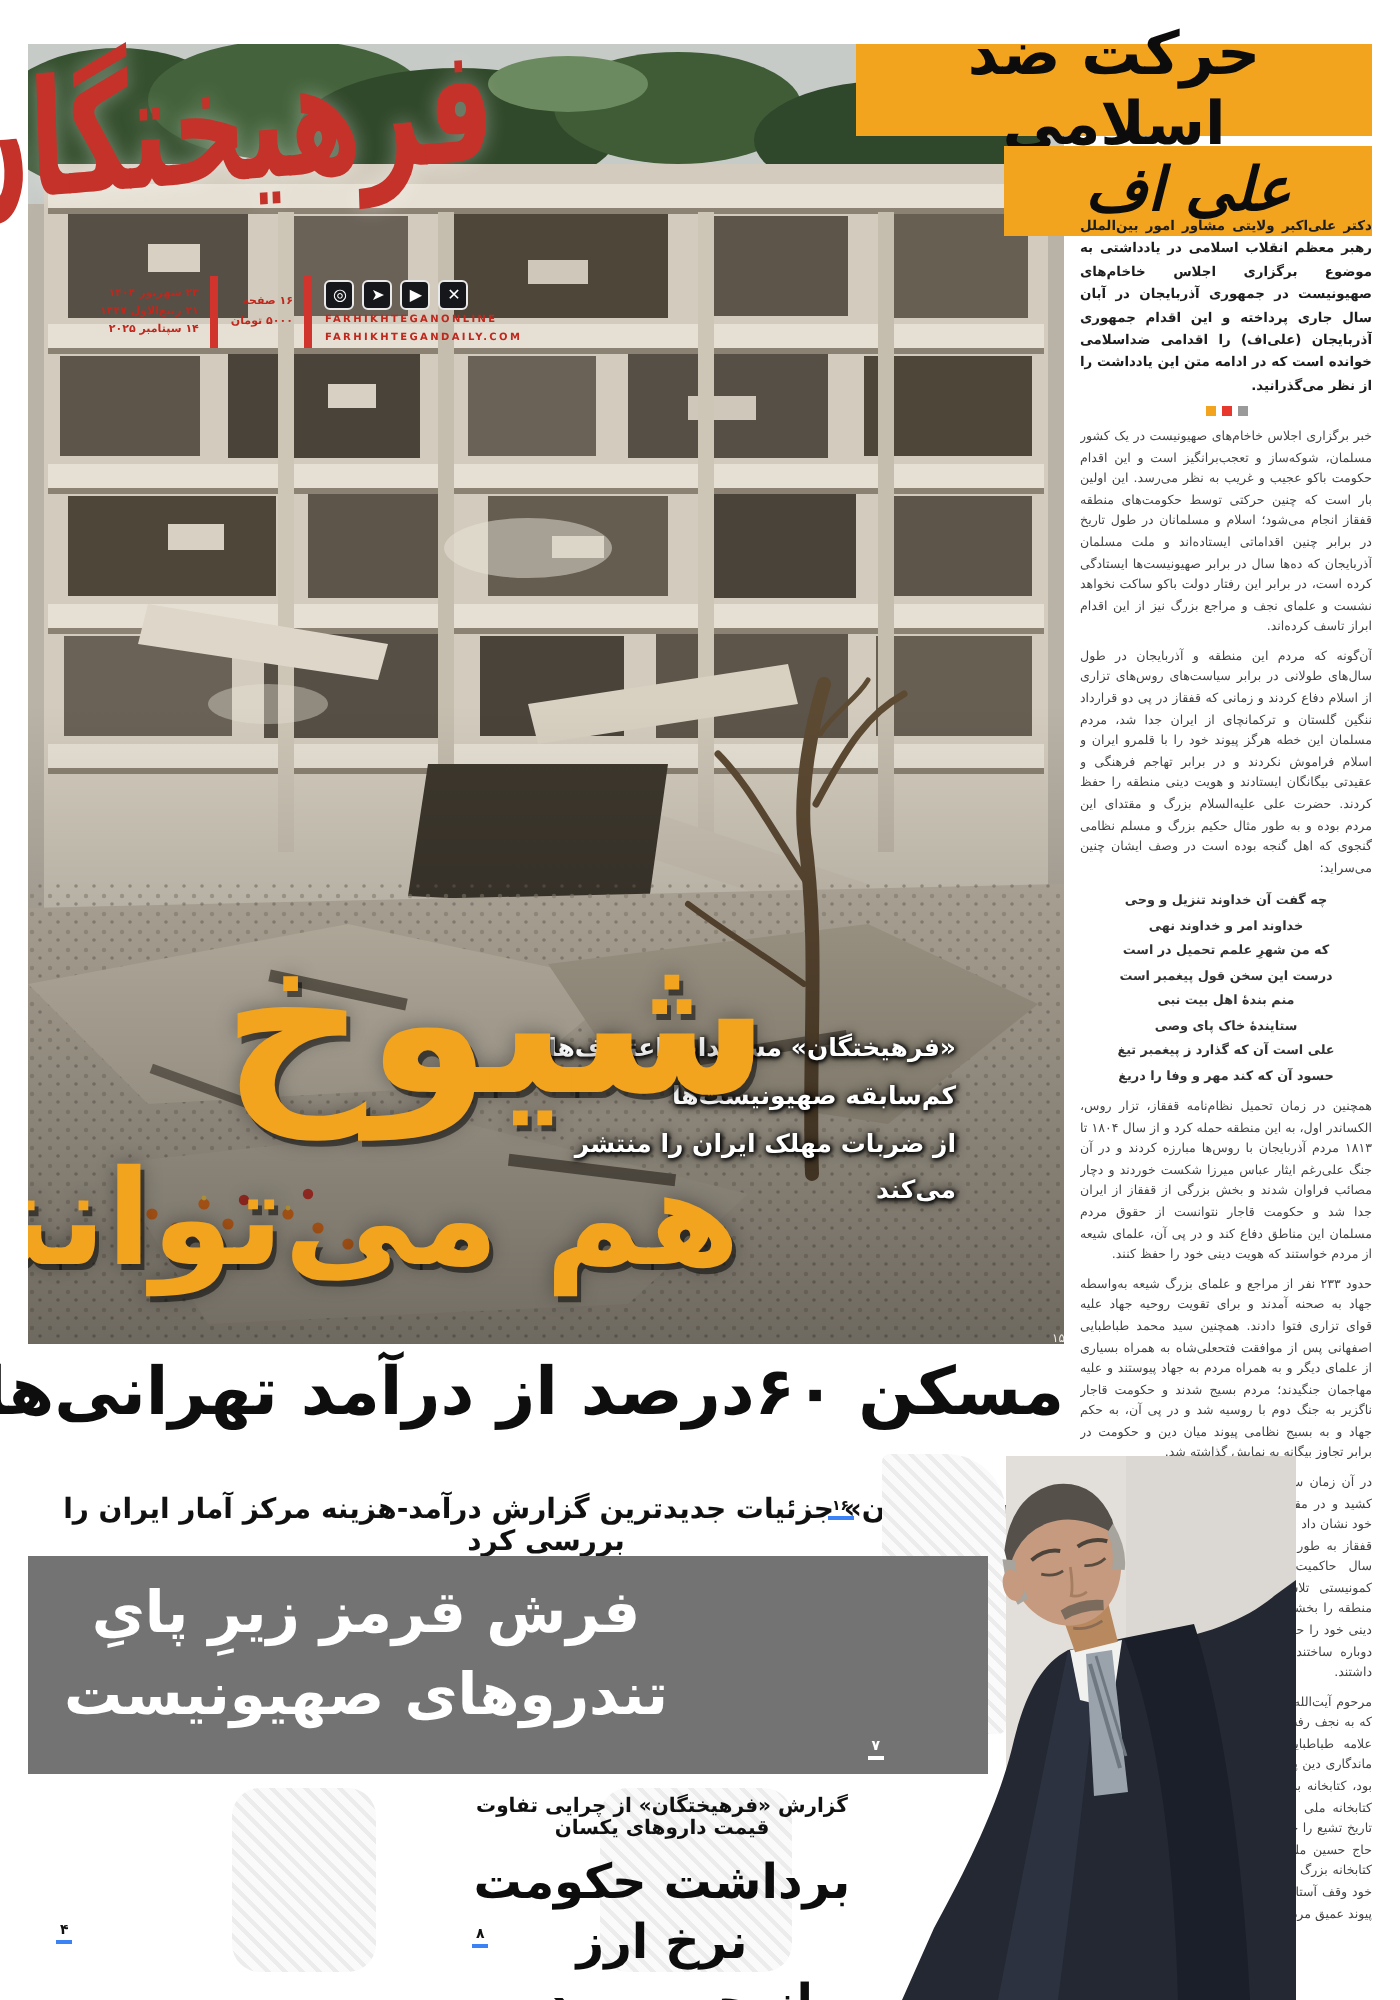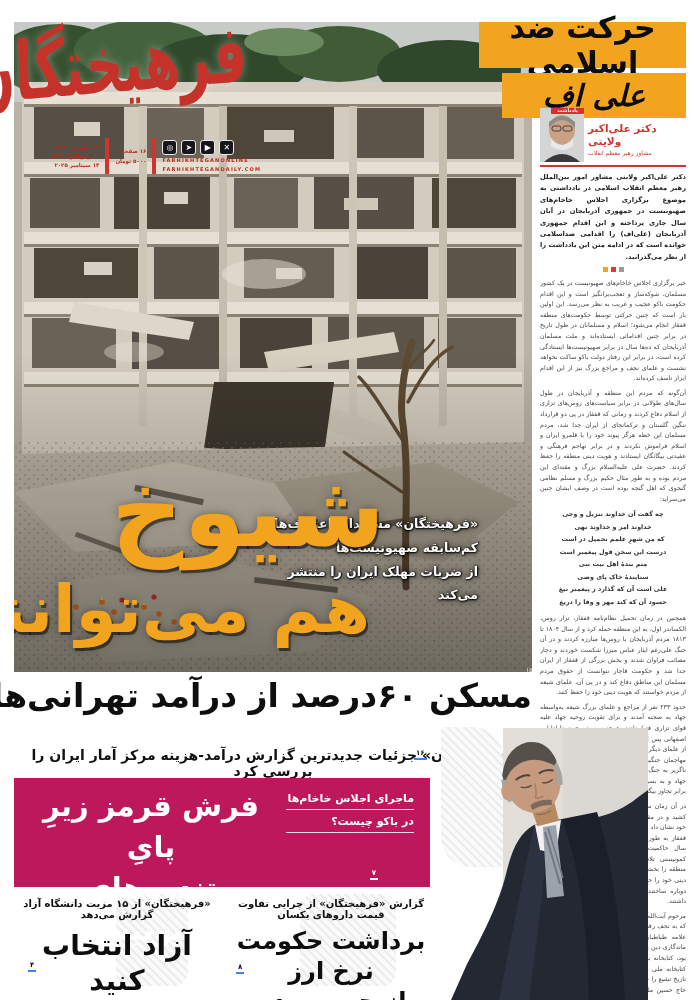--- a/index.html
+++ b/index.html
@@ -21,21 +21,21 @@
   .mh-bar{width:4px;height:36px;background:#d0342c;}
   .mh-social{display:flex;flex-direction:column;gap:2px;align-items:flex-start;}
   .icon-row{display:flex;gap:4px;direction:ltr;}
   .sq-icon{width:13px;height:13px;background:#16171b;border:1px solid #e9e9e9;border-radius:3px;color:#fff;
            font-size:8px;line-height:13px;text-align:center;}
   .mh-url{font-size:5px;font-weight:bold;color:#c0271d;letter-spacing:1.2px;line-height:1.4;white-space:nowrap;}
 
   
   .banner{right:14px;background:#f2a41f;color:#0c0c0c;font-weight:900;text-align:center;
           display:flex;align-items:center;justify-content:center;}
-  #banner-line1{top:22px;width:207px;height:46px;font-size:30px;}
+  #banner-line1{top:22px;width:258px;height:46px;font-size:30px;}
   #banner-line2{top:73px;width:184px;height:45px;font-size:30px;font-style:italic;}
 
   
   #note-col{left:14px;top:108px;width:146px;height:888px;overflow:hidden;direction:rtl;}
   
   #note-col{left:auto;right:14px;}
   #author-box{position:relative;display:flex;flex-direction:row-reverse;gap:4px;border-bottom:2px solid #d0342c;padding-bottom:3px;margin-bottom:5px;}
   #author-chip{position:absolute;top:-2px;right:102px;background:#d0342c;color:#fff;font-size:5px;font-weight:bold;
                padding:1px 6px;border-radius:1px;}
   #author-photo{width:44px;height:54px;flex:0 0 auto;background:#cfcfcf;}
@@ -58,21 +58,21 @@
   #lead-line2{right:162px;top:555px;font-size:66px;}
   #photo-ref{left:512px;top:644px;color:#fff;font-size:6px;opacity:.85;}
 
   
   #housing-headline{left:14px;top:676px;width:518px;text-align:center;color:#0e0e0e;font-weight:900;font-size:33px;white-space:nowrap;}
   #housing-kicker{left:14px;top:747px;width:518px;text-align:center;color:#111;font-weight:bold;font-size:14px;}
   .page-ref{font-size:7px;color:#111;font-weight:bold;border-bottom:2px solid #3b82f6;padding:0 2px 1px 2px;line-height:1;}
   #housing-ref{left:414px;top:750px;}
 
   
-  #red-box{left:14px;top:778px;width:416px;height:109px;background:#be185d;}
+  #red-box{left:14px;top:778px;width:480px;height:109px;background:#737373;}
   #red-box-headline{position:absolute;right:150px;left:8px;top:8px;text-align:center;color:#fff;font-weight:900;
                     font-size:29px;line-height:1.42;}
   #red-box-kicker{position:absolute;right:16px;top:14px;width:128px;color:#fff;font-size:11px;font-weight:bold;text-align:right;}
   #red-box-kicker .rk-line{border-bottom:1px solid rgba(255,255,255,.85);padding-bottom:4px;margin-bottom:5px;}
   #redbox-ref{right:52px;top:92px;color:#fff;border-bottom-color:#fff;}
 
   
   #aliyev{left:437px;top:728px;width:211px;height:272px;}
   .hatch{background:repeating-linear-gradient(45deg,#ececec 0 2px,#fafafa 2px 6px);border-radius:14px;}
   #hatch-top{left:441px;top:727px;width:62px;height:140px;border-radius:4px 30px 4px 30px;}
@@ -244,38 +244,20 @@
       </div>
       <div class="mh-url">FARHIKHTEGANONLINE</div>
       <div class="mh-url">FARHIKHTEGANDAILY.COM</div>
     </div>
   </div>
 
   <div class="abs banner" id="banner-line1">حرکت ضد اسلامی</div>
   <div class="abs banner" id="banner-line2">علی اف</div>
 
   <div class="abs" id="note-col">
-    <div id="author-box">
-      <div id="author-chip">یادداشت</div>
-      <div id="author-photo">
-        <svg width="44" height="54" viewBox="0 0 44 54">
-          <rect width="44" height="54" fill="#d4d4d4"></rect>
-          <ellipse cx="22" cy="22" rx="13" ry="15" fill="#c9a183"></ellipse>
-          <path d="M9,20 Q22,4 35,20 L35,14 Q22,2 9,14 Z" fill="#8b8b8b"></path>
-          <path d="M11,30 Q22,44 33,30 L33,38 Q22,46 11,38 Z" fill="#e8e8e8"></path>
-          <rect x="12" y="18" width="9" height="5" rx="2" fill="none" stroke="#444" stroke-width="1"></rect>
-          <rect x="23" y="18" width="9" height="5" rx="2" fill="none" stroke="#444" stroke-width="1"></rect>
-          <path d="M4,54 Q22,38 40,54 Z" fill="#3a3a3a"></path>
-        </svg>
-      </div>
-      <div id="author-text">
-        <div id="author-name">دکتر علی‌اکبر ولایتی</div>
-        <div id="author-role">مشاور رهبر معظم انقلاب</div>
-      </div>
-    </div>
 
     <p id="note-intro">دکتر علی‌اکبر ولایتی مشاور امور بین‌الملل رهبر معظم انقلاب اسلامی در یادداشتی به موضوع برگزاری اجلاس خاخام‌های صهیونیست در جمهوری آذربایجان در آبان سال جاری پرداخته و این اقدام جمهوری آذربایجان (علی‌اف) را اقدامی ضداسلامی خوانده است که در ادامه متن این یادداشت را از نظر می‌گذرانید.</p>
     <div id="sep-squares">
       <span style="background:#9a9a9a"></span>
         <span style="background:#e8372c"></span>
         <span style="background:#f2a41f"></span>
     </div>
     <p class="note-p">خبر برگزاری اجلاس خاخام‌های صهیونیست در یک کشور مسلمان، شوکه‌ساز و تعجب‌برانگیز است و این اقدام حکومت باکو عجیب و غریب به نظر می‌رسد. این اولین بار است که چنین حرکتی توسط حکومت‌های منطقه قفقاز انجام می‌شود؛ اسلام و مسلمانان در طول تاریخ در برابر چنین اقداماتی ایستاده‌اند و ملت مسلمان آذربایجان که ده‌ها سال در برابر صهیونیست‌ها ایستادگی کرده است، در برابر این رفتار دولت باکو ساکت نخواهد نشست و علمای نجف و مراجع بزرگ نیز از این اقدام ابراز تاسف کرده‌اند.</p>
     <p class="note-p">آن‌گونه که مردم این منطقه و آذربایجان در طول سال‌های طولانی در برابر سیاست‌های روس‌های تزاری از اسلام دفاع کردند و زمانی که قفقاز در پی دو قرارداد ننگین گلستان و ترکمانچای از ایران جدا شد، مردم مسلمان این خطه هرگز پیوند خود را با قلمرو ایران و اسلام فراموش نکردند و در برابر تهاجم فرهنگی و عقیدتی بیگانگان ایستادند و هویت دینی منطقه را حفظ کردند. حضرت علی علیه‌السلام بزرگ و مقتدای این مردم بوده و به طور مثال حکیم بزرگ و مسلم نظامی گنجوی که اهل گنجه بوده است در وصف ایشان چنین می‌سراید:</p>
     <div class="poem">
@@ -300,24 +282,20 @@
   <div class="abs page-ref" id="housing-ref">۱۶</div>
 
   <div class="abs hatch" id="hatch-top"></div>
   <div class="abs hatch" id="hatch-bl"></div>
   <div class="abs hatch" id="hatch-bm"></div>
 
   <div class="abs" id="red-box">
     <div id="red-box-headline">
       <div>فرش قرمز زیرِ پایِ</div>
       <div>تندروهای صهیونیست</div>
-    </div>
-    <div id="red-box-kicker">
-      <div class="rk-line">ماجرای اجلاس خاخام‌ها</div>
-      <div class="rk-line">در باکو چیست؟</div>
     </div>
     <div class="abs page-ref" id="redbox-ref">۷</div>
   </div>
 
   <div class="abs" id="aliyev">
     <svg width="211" height="272" viewBox="0 0 211 272">
       <rect x="66" y="0" width="145" height="272" fill="#dbd8d3"></rect>
       <rect x="66" y="0" width="60" height="272" fill="#e2dfda"></rect>
 
       <path d="M14,272 L30,236 C52,196 64,168 70,142 C76,118 84,104 97,97 L125,91 C155,96 186,82 200,70 L211,62 L211,272 Z" fill="#232833"></path>
@@ -340,24 +318,20 @@
         <path d="M104,47 Q112,44 119,48" stroke="#4b423a" stroke-width="2" fill="none"></path>
         <path d="M83,56 Q89,59 94,57" stroke="#5a4c3f" stroke-width="1.4" fill="none"></path>
         <path d="M105,57 Q111,59 116,56" stroke="#5a4c3f" stroke-width="1.4" fill="none"></path>
         <path d="M98,56 Q97,66 95,70 Q99,72 103,70" stroke="#a57e62" stroke-width="1.4" fill="none"></path>
         <path d="M88,76 Q98,72 110,76 L109,81 Q98,78 89,81 Z" fill="#7b6b5c"></path>
         <path d="M92,86 Q99,89 107,86" stroke="#8a6b55" stroke-width="1.3" fill="none"></path>
       </g>
     </svg>
   </div>
 
-  <div class="abs" id="bottom-left-group">
-    <div class="kicker-sm">«فرهیختگان» از ۱۵ مزیت دانشگاه آزاد گزارش می‌دهد</div>
-    <div class="headline-b" id="bl-headline">آزاد انتخاب کنید</div>
-  </div>
   <div class="abs page-ref" id="bl-ref">۴</div>
 
   <div class="abs" id="bottom-mid-group">
     <div class="kicker-sm">گزارش «فرهیختگان» از چرایی تفاوت قیمت داروهای یکسان</div>
     <div class="headline-b" id="bm-headline">
       <div>برداشت حکومت نرخ ارز</div>
       <div>از جیب مردم</div>
     </div>
   </div>
   <div class="abs page-ref" id="bm-ref">۸</div>

